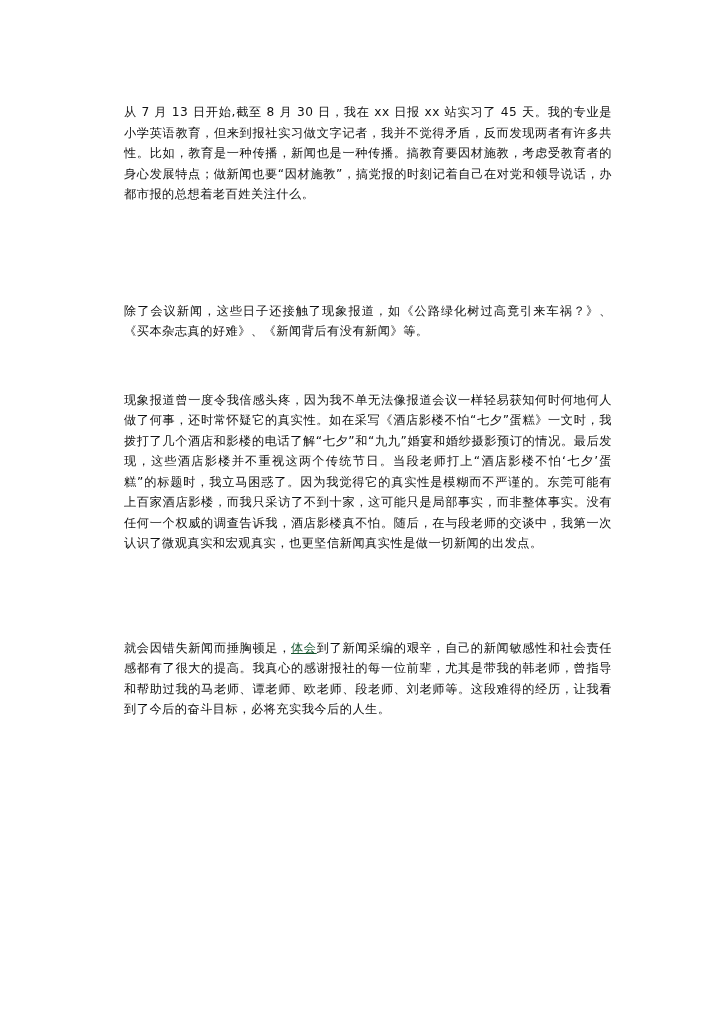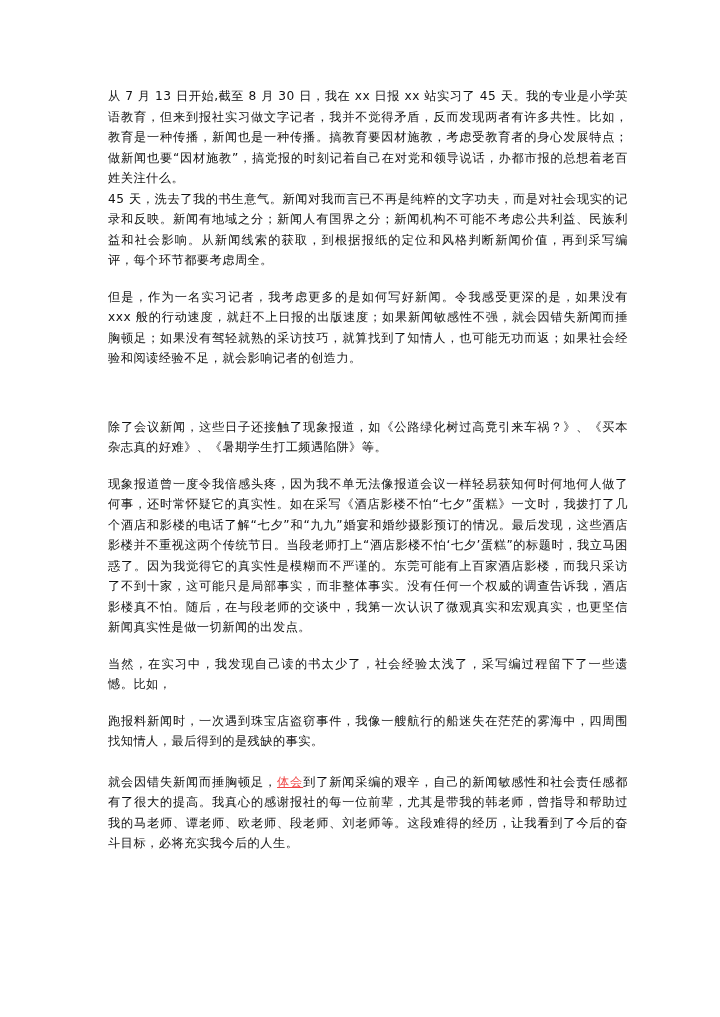--- a/index.html
+++ b/index.html
@@ -3,52 +3,42 @@
 <meta charset="utf-8">
 <style>
   html, body { margin: 0; padding: 0; background: #ffffff; }
   body { width: 720px; height: 1017px; position: relative; overflow: hidden; }
   .page {
     position: absolute; left: 108px; top: 86px; width: 520px;
     font-family: "DejaVu Sans", "Liberation Sans", sans-serif;
     font-size: 12.2px; line-height: 20.5px; color: #111111;
     letter-spacing: 0.5px;
   }
-  .para { margin: 0; padding: 0; text-align: justify; }
+  .para { margin: 16px; padding: 0; text-align: justify; }
   .gap { height: 16px; }
   .gap-lg { height: 20px; }
-  a.link { color: #ef4444; }
+  a.link { color: #14532d; }
 </style>
 </head>
 <body>
 
 <div class="page">
   <p class="para">
     <span>从 7 月 13 日开始,截至 8 月 30 日，我在 xx 日报 xx 站实习了 45 天。我的专业是小学英语教育，但来到报社实习做文字记者，我并不觉得矛盾，反而发现两者有许多共性。比如，教育是一种传播，新闻也是一种传播。搞教育要因材施教，考虑受教育者的身心发展特点；做新闻也要“因材施教”，搞党报的时刻记着自己在对党和领导说话，办都市报的总想着老百姓关注什么。</span><br>
-    <span>45 天，洗去了我的书生意气。新闻对我而言已不再是纯粹的文字功夫，而是对社会现实的记录和反映。新闻有地域之分；新闻人有国界之分；新闻机构不可能不考虑公共利益、民族利益和社会影响。从新闻线索的获取，到根据报纸的定位和风格判断新闻价值，再到采写编评，每个环节都要考虑周全。</span>
-  </p>
-  <div class="gap"></div>
-  <p class="para">
-    <span>但是，作为一名实习记者，我考虑更多的是如何写好新闻。令我感受更深的是，如果没有 xxx 般的行动速度，就赶不上日报的出版速度；如果新闻敏感性不强，就会因错失新闻而捶胸顿足；如果没有驾轻就熟的采访技巧，就算找到了知情人，也可能无功而返；如果社会经验和阅读经验不足，就会影响记者的创造力。</span>
   </p>
   <div class="gap"></div>
   <div class="gap"></div>
   <div class="gap"></div>
+  <div class="gap"></div>
   <p class="para">
-    <span>除了会议新闻，这些日子还接触了现象报道，如《公路绿化树过高竟引来车祸？》、《买本杂志真的好难》、《暑期学生打工频遇陷阱》等。</span>
+    <span>除了会议新闻，这些日子还接触了现象报道，如《公路绿化树过高竟引来车祸？》、《买本杂志真的好难》、《新闻背后有没有新闻》等。</span>
   </p>
   <div class="gap"></div>
   <p class="para">
     <span>现象报道曾一度令我倍感头疼，因为我不单无法像报道会议一样轻易获知何时何地何人做了何事，还时常怀疑它的真实性。如在采写《酒店影楼不怕“七夕”蛋糕》一文时，我拨打了几个酒店和影楼的电话了解“七夕”和“九九”婚宴和婚纱摄影预订的情况。最后发现，这些酒店影楼并不重视这两个传统节日。当段老师打上“酒店影楼不怕‘七夕’蛋糕”的标题时，我立马困惑了。因为我觉得它的真实性是模糊而不严谨的。东莞可能有上百家酒店影楼，而我只采访了不到十家，这可能只是局部事实，而非整体事实。没有任何一个权威的调查告诉我，酒店影楼真不怕。随后，在与段老师的交谈中，我第一次认识了微观真实和宏观真实，也更坚信新闻真实性是做一切新闻的出发点。</span>
   </p>
   <div class="gap"></div>
-  <p class="para">
-    <span>当然，在实习中，我发现自己读的书太少了，社会经验太浅了，采写编过程留下了一些遗憾。比如，</span>
-  </p>
   <div class="gap"></div>
-  <p class="para">
-    <span>跑报料新闻时，一次遇到珠宝店盗窃事件，我像一艘航行的船迷失在茫茫的雾海中，四周围找知情人，最后得到的是残缺的事实。</span>
-  </p>
   <div class="gap-lg"></div>
   <p class="para">
     <span>就会因错失新闻而捶胸顿足，</span><a class="link" href="#">体会</a><span>到了新闻采编的艰辛，自己的新闻敏感性和社会责任感都有了很大的提高。我真心的感谢报社的每一位前辈，尤其是带我的韩老师，曾指导和帮助过我的马老师、谭老师、欧老师、段老师、刘老师等。这段难得的经历，让我看到了今后的奋斗目标，必将充实我今后的人生。</span>
   </p>
 </div>
 
 </body></html>

